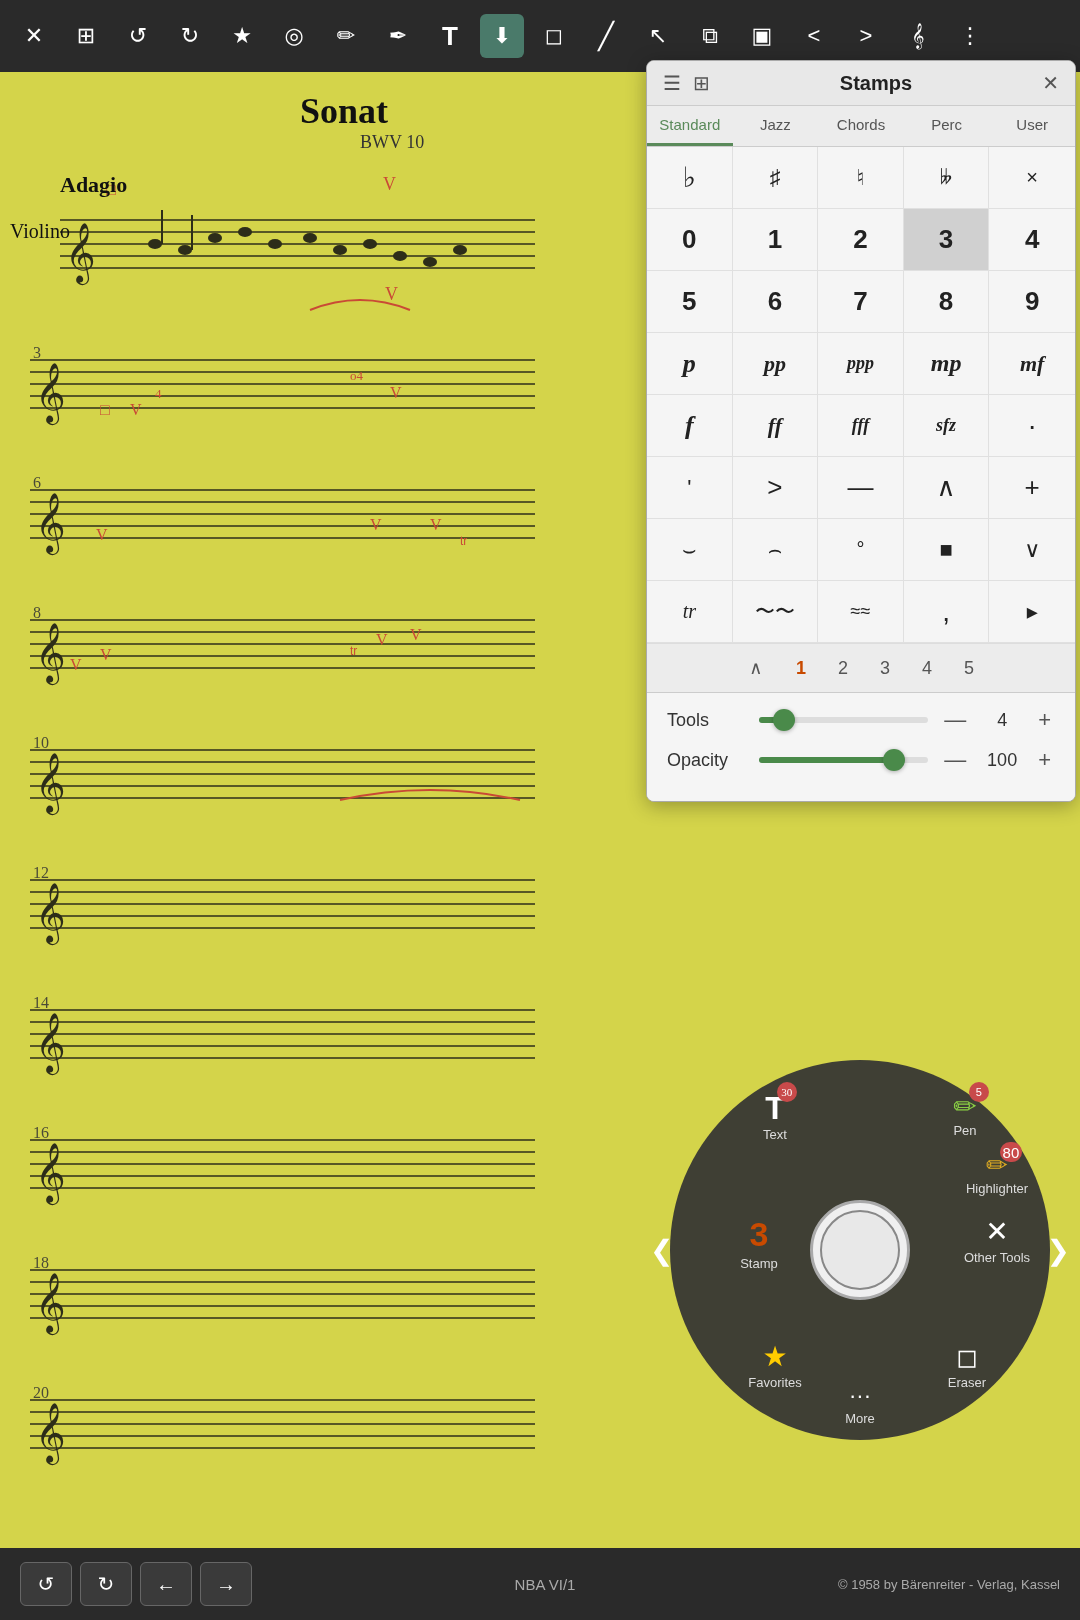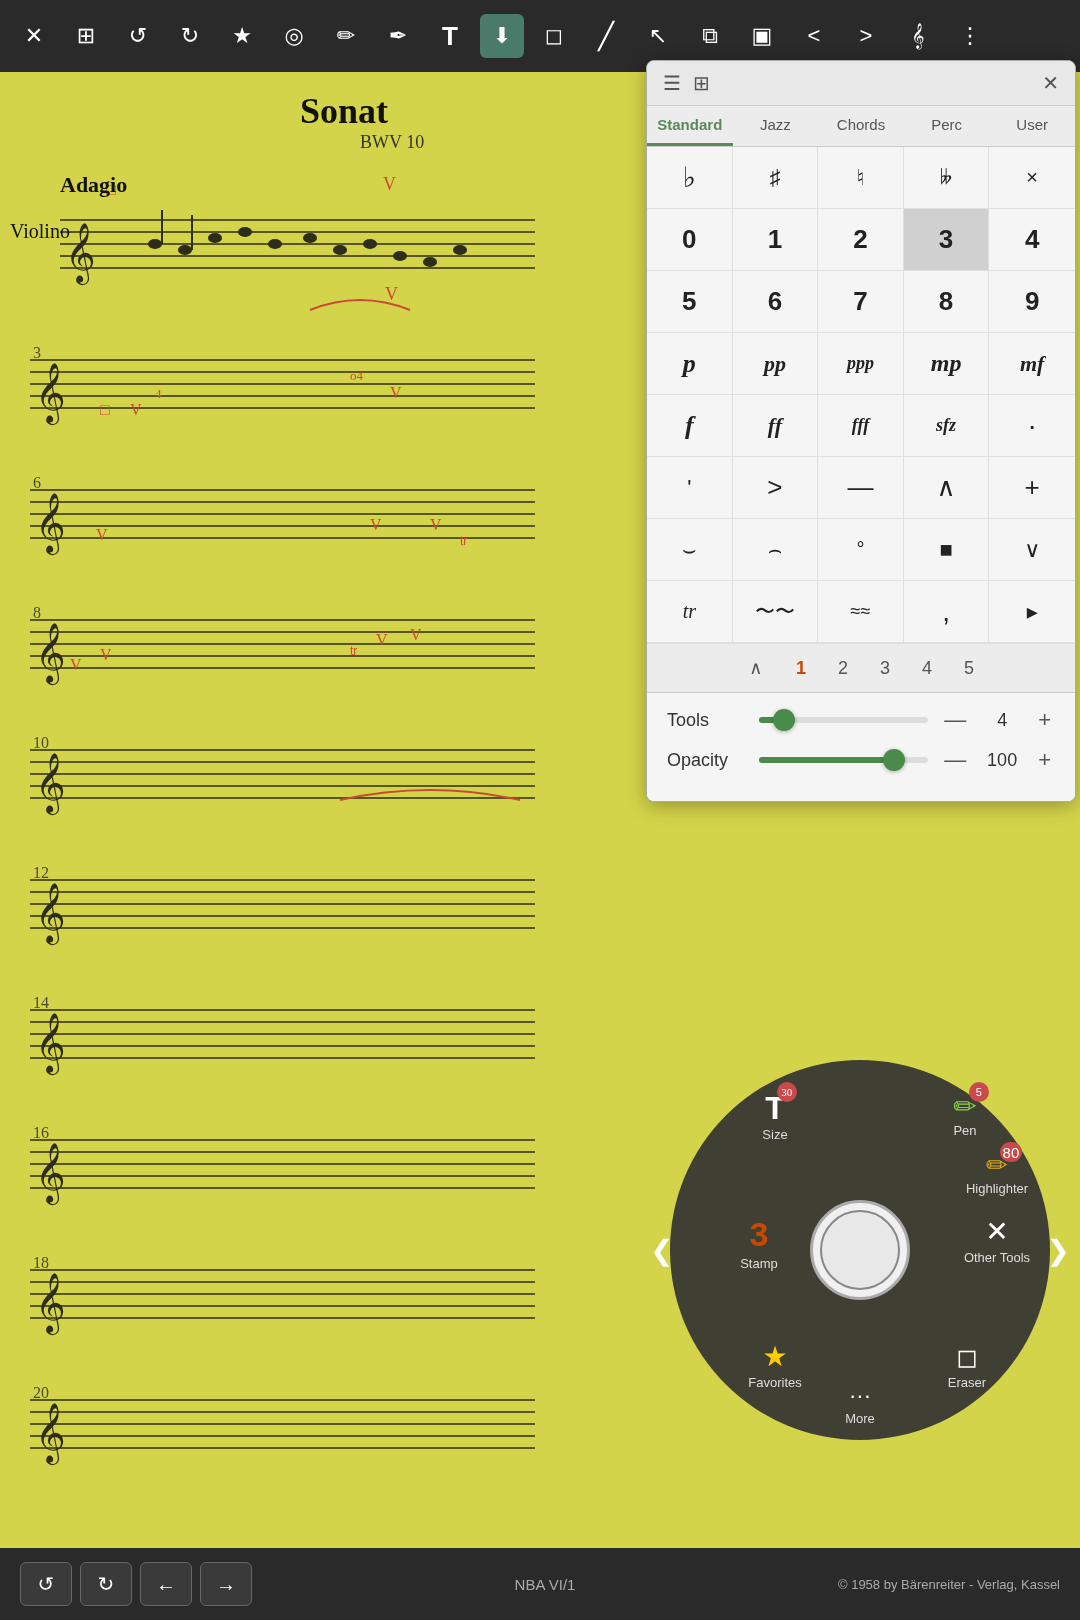--- a/index.html
+++ b/index.html
@@ -93,21 +93,21 @@
       padding: 10px 4px;
       text-align: center;
       font-size: 15px;
       color: #555;
       cursor: pointer;
       border-bottom: 3px solid transparent;
     }
     .stamps-tab.active {
       color: #5a8a5a;
       border-bottom: 3px solid #5a8a5a;
-      font-weight: 700;
+      font-weight: 400;
     }
     .stamps-grid {
       display: grid;
       grid-template-columns: repeat(5, 1fr);
       border-bottom: 1px solid #ddd;
     }
     .stamp-cell {
       display: flex;
       align-items: center;
       justify-content: center;
@@ -515,20 +515,21 @@
   <div class="toolbar-icon">𝄞</div>
   <div class="toolbar-icon">⋮</div>
 </div>
 
 <div class="stamps-panel">
   <div class="stamps-header">
     <div class="stamps-header-icons">
       <div style="font-size:20px;color:#555;cursor:pointer;">☰</div>
       <div style="font-size:20px;color:#555;cursor:pointer;">⊞</div>
     </div>
+    <div class="stamps-header-title">Stamps</div>
     <div style="font-size:20px;color:#555;cursor:pointer;">✕</div>
   </div>
 
   <div class="stamps-tabs">
     <div class="stamps-tab active">Standard</div>
     <div class="stamps-tab">Jazz</div>
     <div class="stamps-tab">Chords</div>
     <div class="stamps-tab">Perc</div>
     <div class="stamps-tab">User</div>
   </div>
@@ -626,21 +627,21 @@
     <div style="width:80px;height:80px;border:2px solid #888;border-radius:50%;background:#e8e8e8;"></div>
   </div>
 
   <div class="radial-arrow-left">❮</div>
 
   <div class="radial-item" style="top:30px;left:60px;">
     <div style="position:relative;display:inline-block;">
       <span class="ri-icon" style="font-size:32px;font-weight:bold;">T</span>
       <span style="position:absolute;top:-8px;right:-12px;background:#c84a4a;color:#fff;font-size:11px;width:20px;height:20px;border-radius:50%;display:flex;align-items:center;justify-content:center;font-family:Liberation Serif, serif;">30</span>
     </div>
-    <div class="ri-label">Size</div>
+    <div class="ri-label">Text</div>
   </div>
 
   <div class="radial-item" style="top:30px;right:40px;">
     <div style="position:relative;display:inline-block;">
       <span class="ri-icon" style="color:#88cc44;font-size:28px;">✏</span>
       <span style="position:absolute;top:-8px;right:-12px;background:#c84a4a;color:#fff;font-size:11px;width:20px;height:20px;border-radius:50%;display:flex;align-items:center;justify-content:center;">5</span>
     </div>
     <div class="ri-label">Pen</div>
   </div>
 

